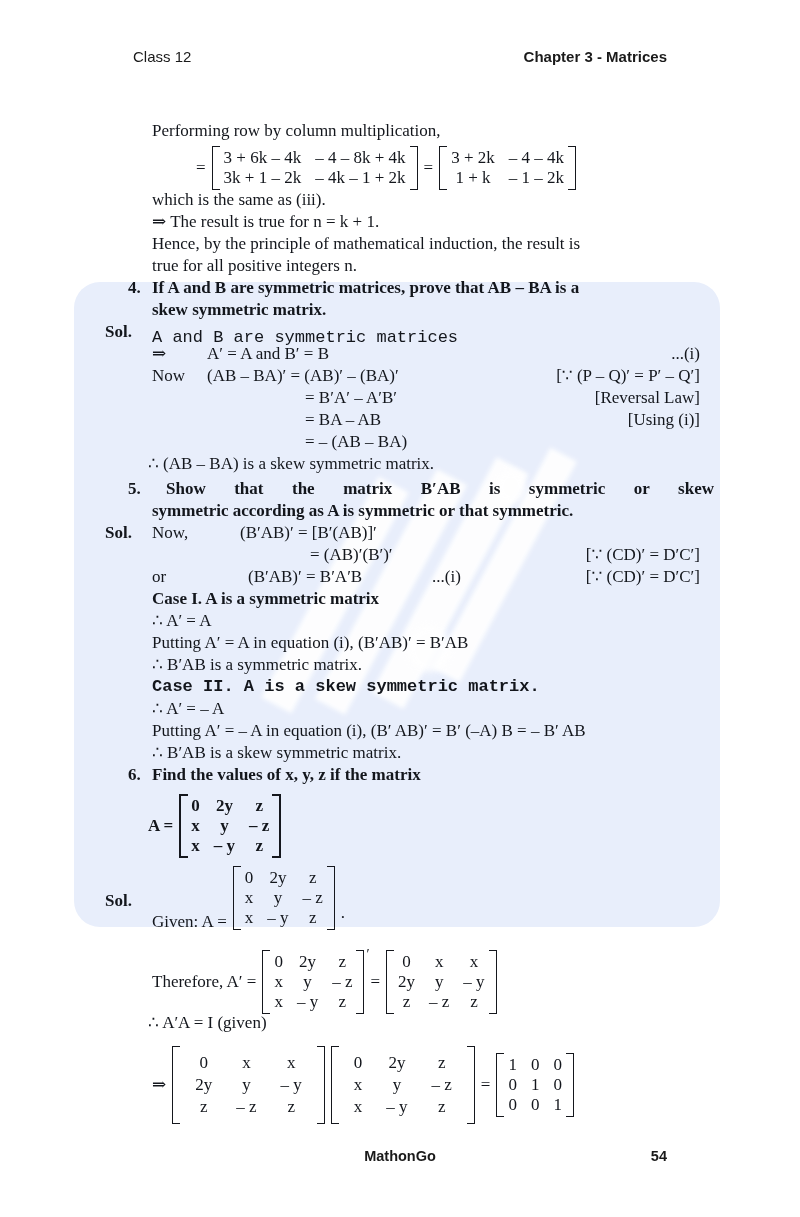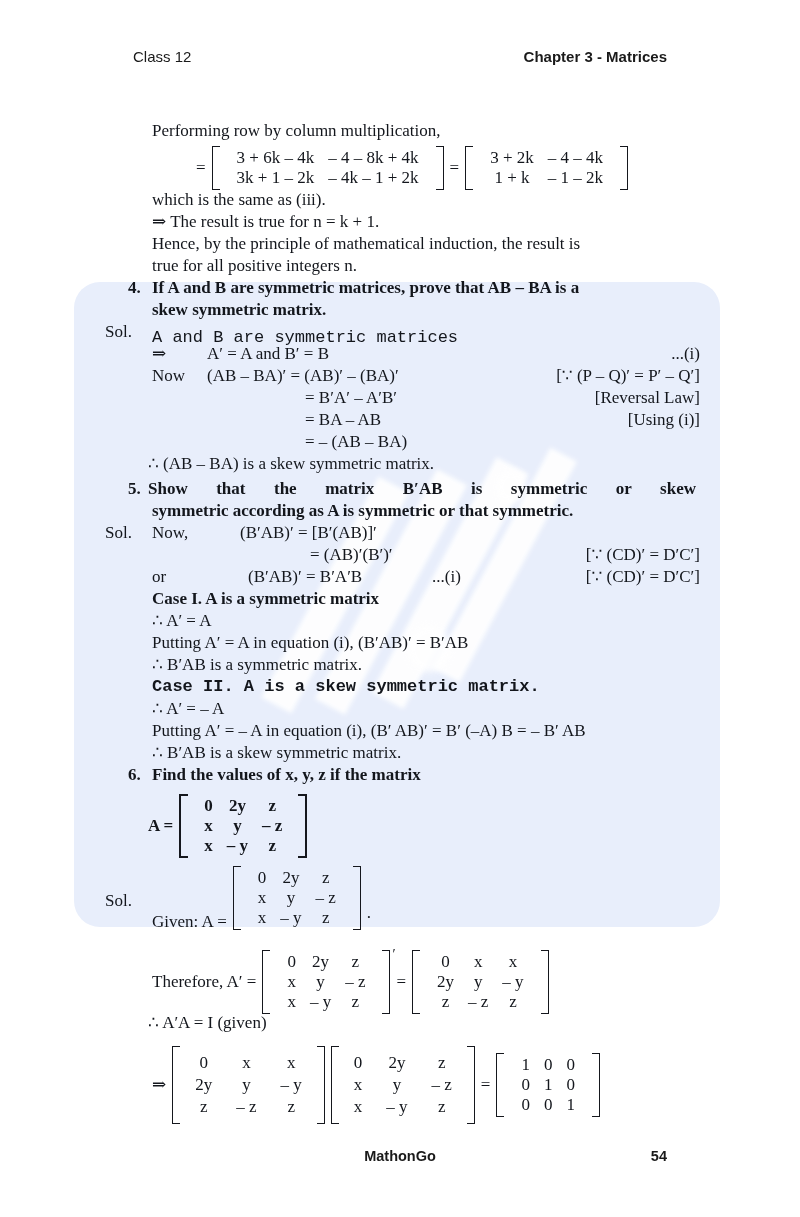--- a/index.html
+++ b/index.html
@@ -88,29 +88,29 @@
     width: 800px;
     z-index: 2;
     font-size: 17px;
     line-height: 1.30;
   }
   .ln { position: absolute; white-space: nowrap; }
   .b  { font-weight: 700; }
 
   
   .qnum { position: absolute; font-weight: 700; }
-  .sol-label { position: absolute; font-weight: 400; }
+  .sol-label { position: absolute; font-weight: 700; }
 
   
   .mtx {
     display: inline-grid;
     align-items: center;
     vertical-align: middle;
     position: relative;
-    padding: 2px 18px;
+    padding: 2px 5px;
   }
   .mtx > span {
     padding: 0px 7px;
     text-align: center;
     white-space: nowrap;
     line-height: 1.18;
   }
   .mtx::before, .mtx::after {
     content: "";
     position: absolute;
@@ -198,21 +198,21 @@
     <div class="ln" style="left:460px; top:387px; width:240px; text-align:right;">[Reversal Law]</div>
 
     <div class="ln" style="left:305px; top:409px;">= BA – AB</div>
     <div class="ln" style="left:460px; top:409px; width:240px; text-align:right;">[Using (i)]</div>
 
     <div class="ln" style="left:305px; top:431px;">= – (AB – BA)</div>
 
     <div class="ln" style="left:148px; top:453px;">∴ (AB – BA) is a skew symmetric matrix.</div>
 
     <div class="qnum" style="left:128px; top:478px;">5.</div>
-    <div class="ln b" style="left:148px; top:478px; width:548px; text-align:justify; display:block; white-space:normal;">
+    <div class="ln b" style="left:166px; top:478px; width:548px; text-align:justify; display:block; white-space:normal;">
       <span style="display:inline-block; width:100%; text-align:justify; text-align-last:justify;">Show that the matrix B′AB is symmetric or skew</span>
     </div>
     <div class="ln b" style="left:152px; top:500px;">symmetric according as A is symmetric or that symmetric.</div>
 
     <div class="sol-label" style="left:105px; top:522px;">Sol.</div>
     <div class="ln" style="left:152px; top:522px;">Now,</div>
     <div class="ln" style="left:240px; top:522px;">(B′AB)′ = [B′(AB)]′</div>
 
     <div class="ln" style="left:310px; top:544px;">= (AB)′(B′)′</div>
     <div class="ln" style="left:500px; top:544px; width:200px; text-align:right;">[∵   (CD)′ = D′C′]</div>

